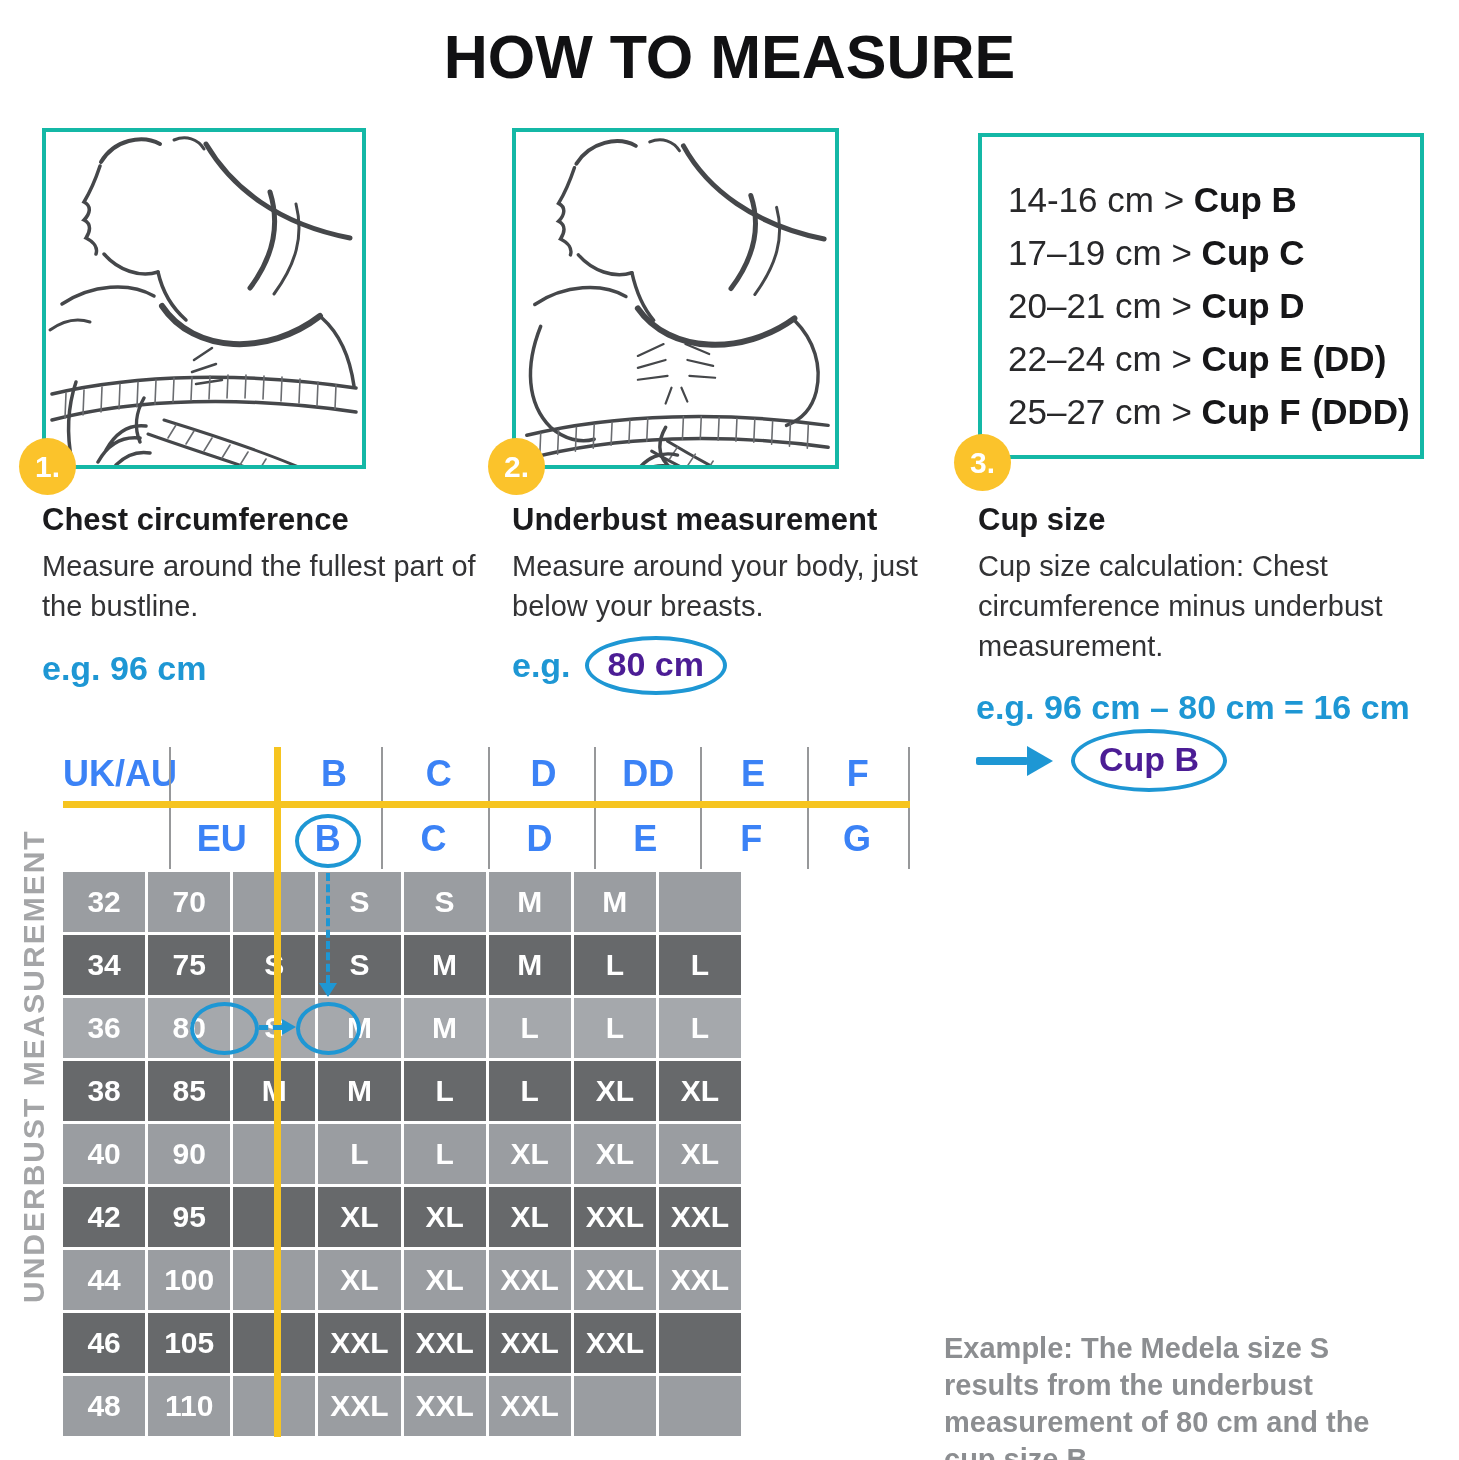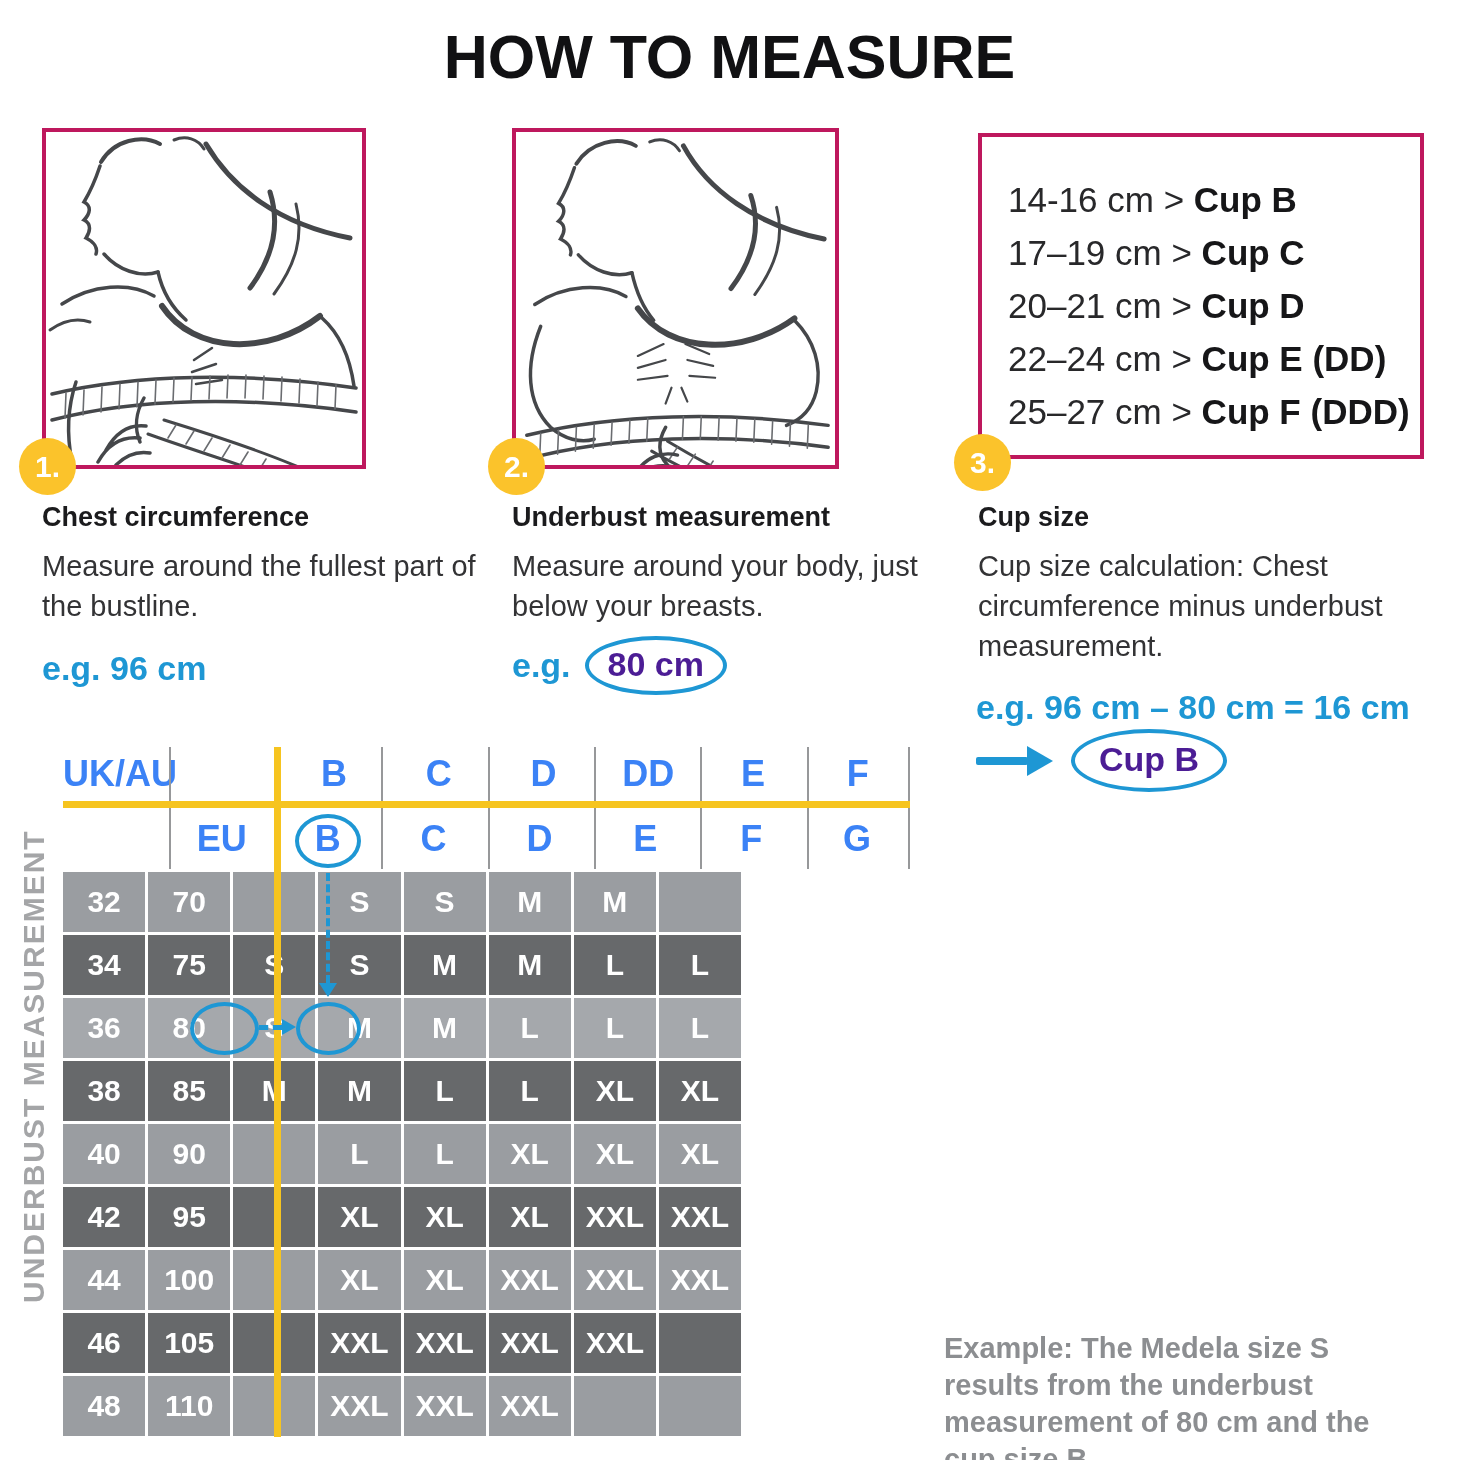--- a/index.html
+++ b/index.html
@@ -9,21 +9,21 @@
   }
   .abs{position:absolute;}
 
   
   .title{
     left:0;top:22px;width:1459px;text-align:center;
     font-size:61px;font-weight:bold;letter-spacing:0px;color:#111113;
   }
 
   
-  .ybox{border:4px solid #be185d;background:#ffffff;box-sizing:border-box;overflow:hidden;}
+  .ybox{border:4px solid #14b8a6;background:#ffffff;box-sizing:border-box;overflow:hidden;}
   .box1{left:42px;top:128px;width:324px;height:341px;}
   .box2{left:512px;top:128px;width:327px;height:341px;}
   .box3{left:978px;top:133px;width:446px;height:326px;padding:36px 0 0 26px;}
   .sketch{width:100%;height:100%;display:block;}
 
   
   .cup-line{font-size:35px;line-height:53px;color:#28282a;white-space:nowrap;}
   .cup-range{font-weight:normal;}
   .cup-sep{font-weight:normal;}
   .cup-name{font-weight:bold;color:#161618;}
@@ -31,21 +31,21 @@
   
   .badge{
     width:57px;height:57px;border-radius:50%;background:#FBC32B;color:#ffffff;
     font-size:30px;font-weight:bold;display:flex;align-items:center;justify-content:center;
   }
   .badge1{left:19px;top:438px;}
   .badge2{left:488px;top:438px;}
   .badge3{left:954px;top:434px;}
 
   
-  .step-heading{font-size:27px;font-weight:bold;color:#1b1b1d;}
+  .step-heading{font-size:31px;font-weight:bold;color:#1b1b1d;}
   .h1p{left:42px;top:502px;}
   .h2p{left:512px;top:502px;}
   .h3p{left:978px;top:502px;}
   .step-body{font-size:29px;line-height:40px;color:#333335;}
   .b1p{left:42px;top:546px;width:452px;}
   .b2p{left:512px;top:546px;width:440px;}
   .b3p{left:978px;top:546px;width:468px;}
   .example{font-size:34px;font-weight:bold;color:#1E97D4;white-space:nowrap;}
   .e1p{left:42px;top:649px;}
   .e2p{left:512px;top:636px;display:flex;align-items:center;}

